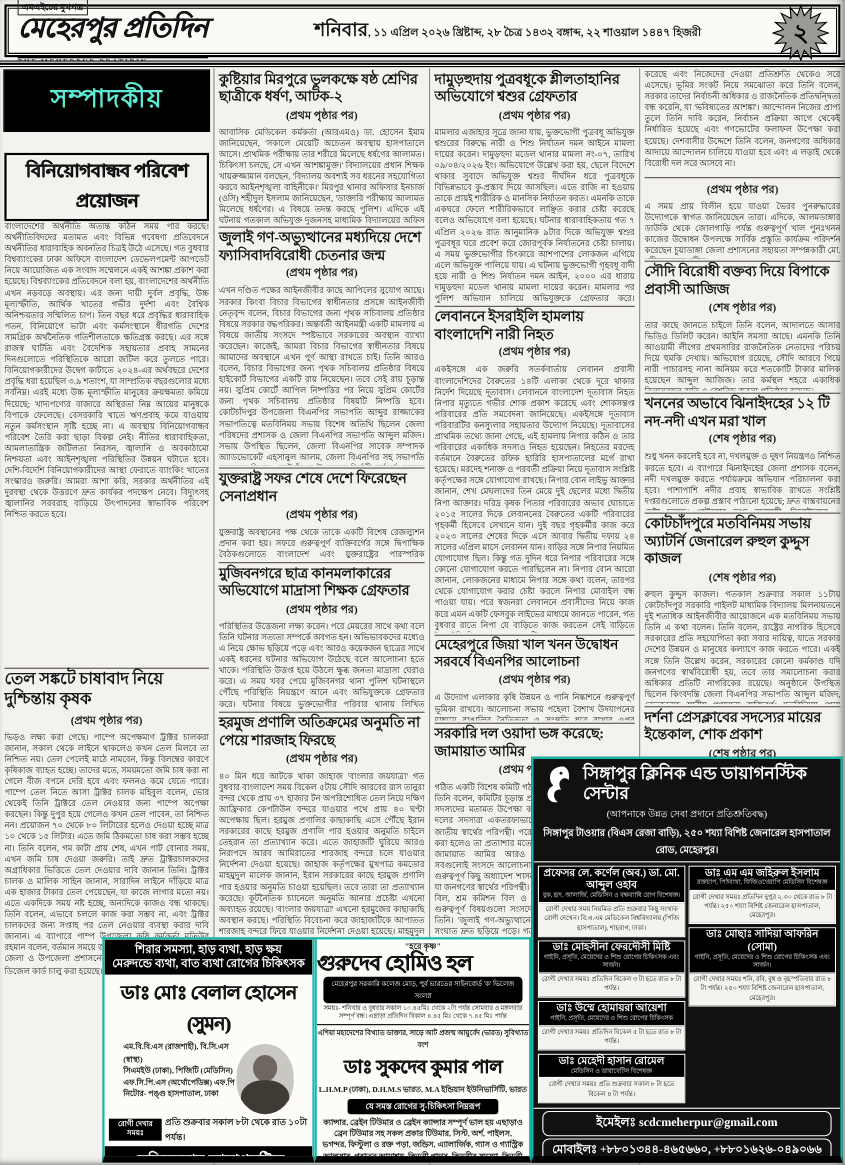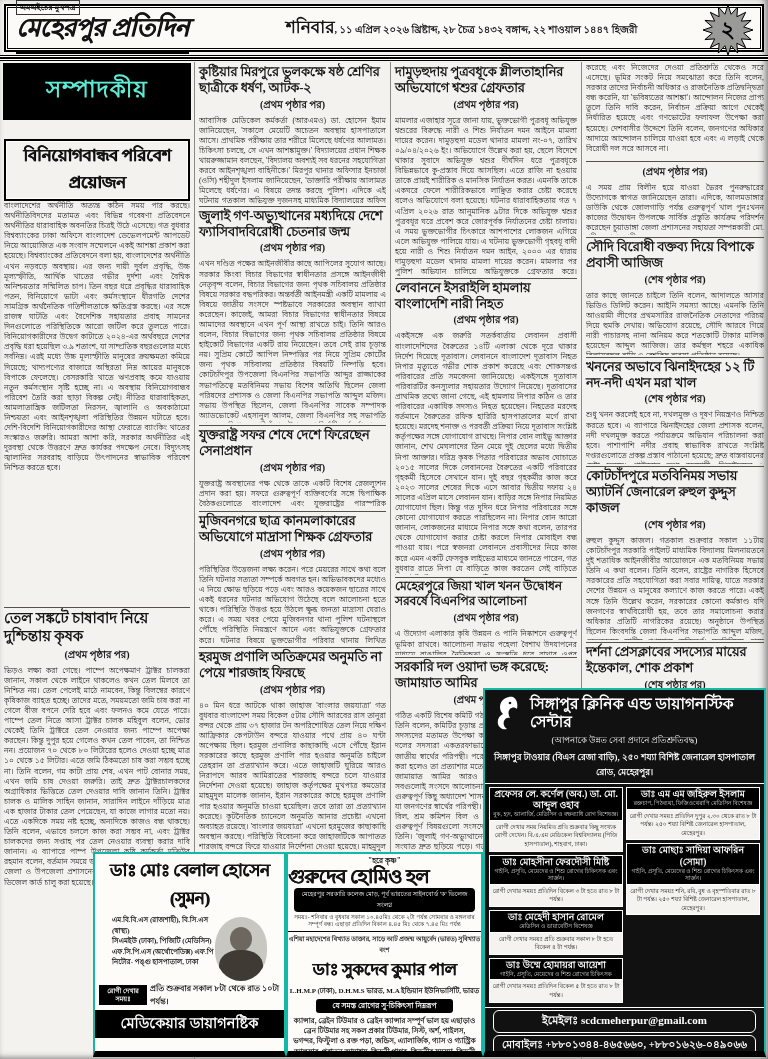--- a/index.html
+++ b/index.html
@@ -214,20 +214,24 @@
       </div>
       <div class="article">
         <div class="headline">দর্শনাকে উপজেলা বাস্তবায়নের দাবিতে আলোচনা সভা অনুষ্ঠিত</div>
         <div class="cont">(শেষ পৃষ্ঠার পর)</div>
         <div class="btext" style="height:120px;">সভাপতি মাওলানা নুরুল ইসলাম, আব্দুল্লাহ আল মামুন রিক্ত, জাহাঙ্গীর আলম লুল্লু, দর্শনা দক্ষিণ উচ্চ মাধ্যমিক বিদ্যালয়ের প্রধান শিক্ষক নিহাবত আলী, দর্শনা পৌর বিএনপির সিনিয়র সহ-সভাপতি হাবিবুর রহমান বুলেট, জেরা উচ্চ বিদ্যালয়ের ভারপ্রাপ্ত প্রধান শিক্ষক আব্দুর রহিম, দর্শনা সরকারি কলেজ ছাত্র সংসদের ভিপি এবং দর্শনা জেলারেলের দোকান মালিক সমিতির সহ-সভাপতি মুক্তিযোদ্ধা হাফিজুল মোল্লা, সাবেক প্যানেল মেয়র শরিফ উদ্দিন, লিয়াকত আলী, ইকবাল হোসেন, নাজিম উদ্দিন এবং দর্শন জেনারেল সমিতির সদস্যরা উপস্থিত ছিলেন।</div>
       </div>
     </div>
   </div>
 
   <div class="ad ad-medicare">
+    <div class="mc-head">
+      <div>শিরার সমস্যা, হাড় ব্যথা, হাড় ক্ষয়</div>
+      <div>মেরুদন্ডে ব্যথা, বাত ব্যথা রোগের চিকিৎসক</div>
+    </div>
     <div class="mc-name">ডাঃ মোঃ বেলাল হোসেন (সুমন)</div>
     <div class="mc-mid">
       <div class="mc-creds">
         <div>এম.বি.বি.এস (রাজশাহী), বি.সি.এস (স্বাস্থ্য)</div>
         <div>সিএমইউ (ঢাকা), পিজিটি (মেডিসিন)</div>
         <div>এফ.সি.পি.এস (অর্থোপেডিক্স) এফ.পি</div>
         <div>নিটোর- পঙ্গু হাসপাতাল, ঢাকা</div>
       </div>
       <div class="mc-photo">
           <div class="head"></div>
@@ -273,29 +277,29 @@
           <div class="sg-doc-name">প্রফেসর লে. কর্ণেল (অব.) ডা. মো. আব্দুল ওহাব</div>
           <div class="sg-doc-desc">বুক, হৃদ, আলার্জি, মেডিসিন ও বক্ষব্যাধি রোগ বিশেষজ্ঞ।</div>
           <div class="sg-doc-details">রোগী দেখার সময় নিয়মিত প্রতি শুক্রবার কিছু সংখ্যক রোগী দেখেন। বি.এ.এম মেডিকেল বিশ্ববিদ্যালয় (পিজি হাসপাতাল), শাহবাগ, ঢাকা।</div>
         </div>
         <div class="sg-cell">
           <div class="sg-doc-name">ডাঃ মোহসীনা ফেরদৌসী মিষ্টি</div>
           <div class="sg-doc-desc">গাইনি, প্রসূতি, মেয়েদের ও শিশু রোগের চিকিৎসক এবং সার্জন।</div>
           <div class="sg-doc-details">রোগী দেখার সময়ঃ প্রতিদিন বিকেল ৩ টা হতে রাত ৮ টা পর্যন্ত।</div>
         </div>
         <div class="sg-cell">
+          <div class="sg-doc-name">ডাঃ উম্মে হোমায়রা আয়েশা</div>
+          <div class="sg-doc-desc">গাইনি, প্রসূতি, মেয়েদের ও শিশু রোগের চিকিৎসক</div>
+          <div class="sg-doc-details">রোগী দেখার সময়ঃ প্রতিদিন বিকেল ৫ টা হতে রাত ৮ টা পর্যন্ত।</div>
+        </div>
+        <div class="sg-cell">
           <div class="sg-doc-name">ডাঃ মেহেদী হাসান রোমেল</div>
           <div class="sg-doc-desc">মেডিসিন ও ডায়াবেটিস বিশেষজ্ঞ</div>
           <div class="sg-doc-details">রোগী দেখার সময়ঃ প্রতি শুক্রবার সকাল ৮ টা হতে বিকেল ৪ টা পর্যন্ত।</div>
         </div>
-        <div class="sg-cell">
-          <div class="sg-doc-name">ডাঃ উম্মে হোমায়রা আয়েশা</div>
-          <div class="sg-doc-desc">গাইনি, প্রসূতি, মেয়েদের ও শিশু রোগের চিকিৎসক</div>
-          <div class="sg-doc-details">রোগী দেখার সময়ঃ প্রতিদিন বিকেল ৫ টা হতে রাত ৮ টা পর্যন্ত।</div>
-        </div>
       </div>
       <div class="sg-col">
         <div class="sg-cell">
           <div class="sg-doc-name">ডাঃ এম এম জহিরুল ইসলাম</div>
           <div class="sg-doc-desc">রক্তচাপ, পিঠব্যথা, ফিজিওথেরাপি মেডিসিন বিশেষজ্ঞ</div>
           <div class="sg-doc-details">রোগী দেখার সময়ঃ প্রতিদিন দুপুর ২.৩০ থেকে রাত ৮ টা পর্যন্ত। ২৫০ শয্যা বিশিষ্ট জেনারেল হাসপাতাল, মেহেরপুর।</div>
         </div>
         <div class="sg-cell">
           <div class="sg-doc-name">ডাঃ মোছাঃ সাদিয়া আফরিন (সোমা)</div>
           <div class="sg-doc-desc">গাইনি, প্রসূতি, মেয়েদের ও শিশু রোগের চিকিৎসক এবং সার্জন।</div>

